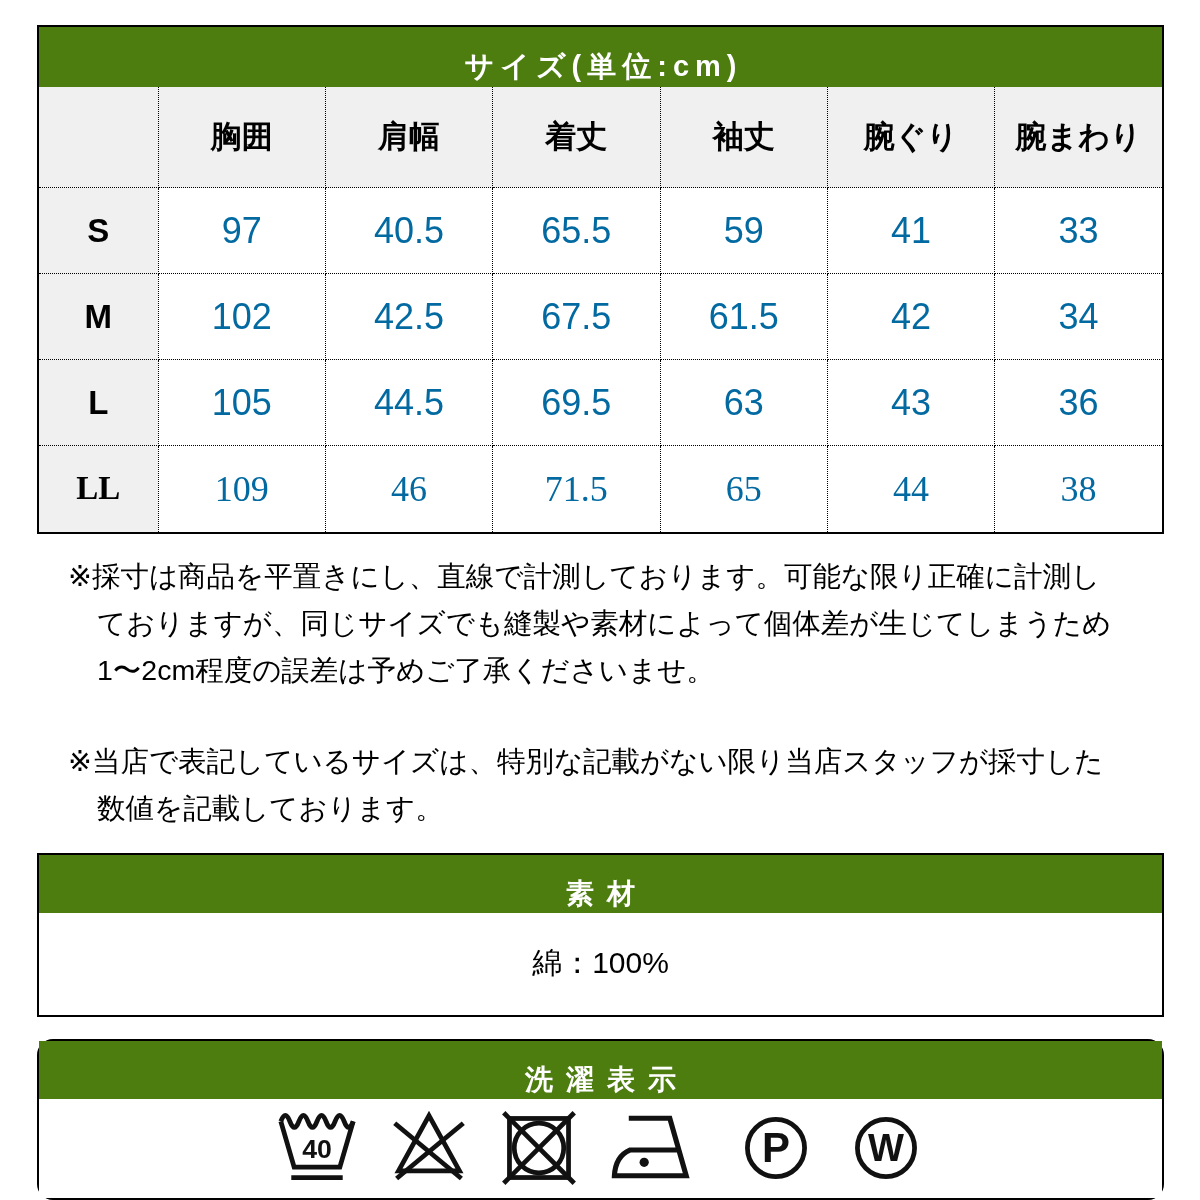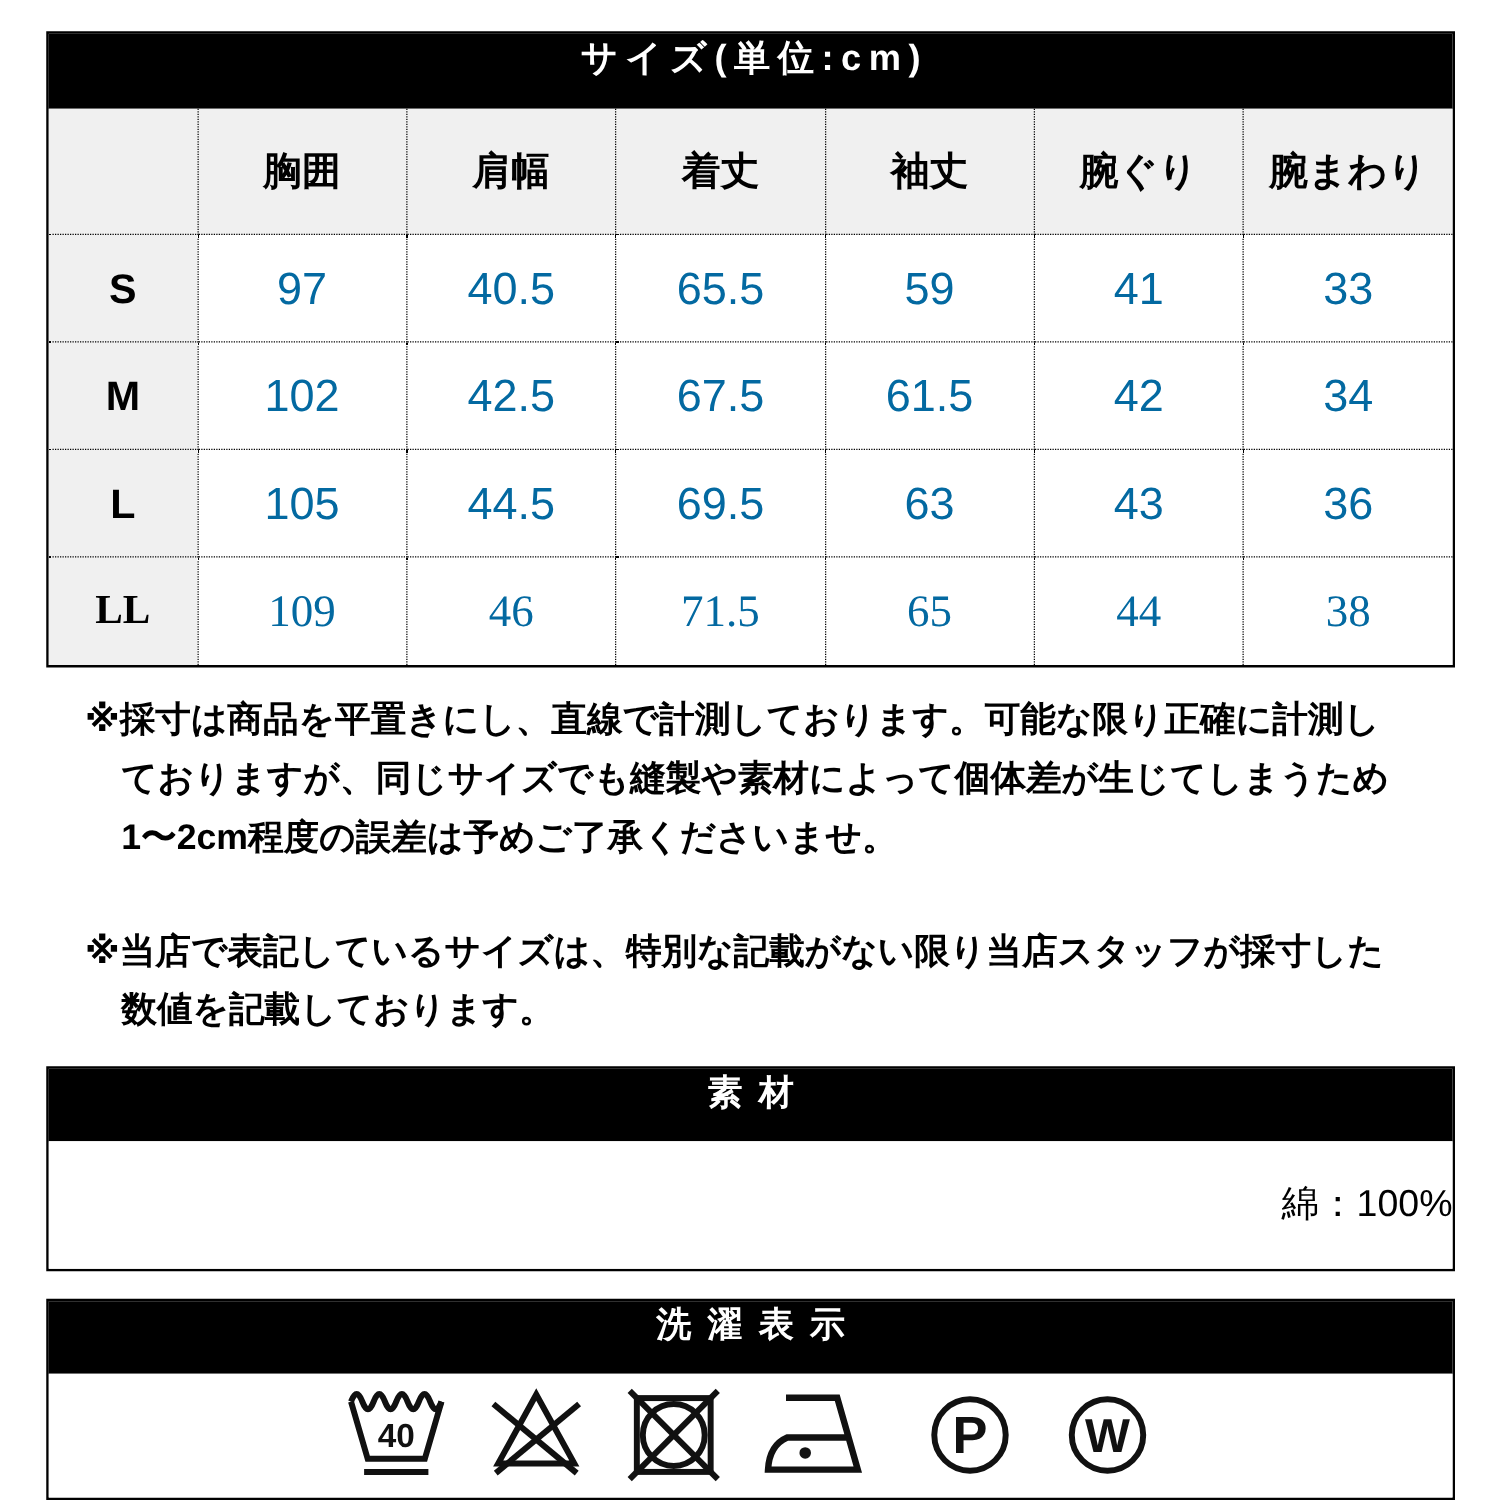--- a/index.html
+++ b/index.html
@@ -6,54 +6,54 @@
   body{
     width:1200px;height:1200px;overflow:hidden;
     font-family:"Liberation Sans","DejaVu Sans",sans-serif;
     color:#000;
   }
   .page{padding:25px 36px 0 37px;}
 
   
   .panel{border:2px solid #000;}
   .panel-bar{
-    background:#000000;color:#fff;
-    height:60px;display:flex;align-items:flex-start;justify-content:center;
+    background:#4d7c0f;color:#fff;
+    height:60px;display:flex;align-items:flex-end;justify-content:center;
     font-weight:bold;font-size:29px;letter-spacing:6px;text-indent:6px;
   }
   .panel-bar.wide-space{letter-spacing:13px;text-indent:13px;font-size:28px;height:58px;}
 
   
   table{border-collapse:collapse;width:100%;table-layout:fixed;}
   th,td{border:1px dotted #000;text-align:center;vertical-align:middle;padding:0;}
   tr > :first-child{border-left:0;}
   tr > :last-child{border-right:0;}
   thead tr > *{border-top:0;}
   tbody tr:last-child > *{border-bottom:0;font-family:Liberation Serif, serif;}
   col.label-col{width:10.6%;}
   thead th{background:#f0f0f0;font-size:31px;font-weight:bold;height:100px;}
   tbody th{background:#f0f0f0;font-size:33px;font-weight:bold;}
   tbody td{background:#fff;font-size:36px;font-weight:400;color:#0369a1;}
   tbody tr{height:86px;}
 
   
   .note{margin:19px 0 0 31px;font-size:28.5px;line-height:47px;color:#000;}
-  .note .line{white-space:nowrap;font-weight:bold;}
+  .note .line{white-space:nowrap;}
   .note .line.cont{margin-left:29px;}
   .note.second{margin-top:44px;}
 
   
   .panel.material{margin-top:21px;}
   .panel.material .panel-body{
-    height:102px;display:flex;align-items:center;justify-content:flex-end;
+    height:102px;display:flex;align-items:center;justify-content:center;
     background:#fff;font-size:30px;
   }
 
   
-  .panel.laundry{margin-top:22px;}
+  .panel.laundry{margin-top:22px;border-radius:16px;}
   .panel.laundry .panel-body{
     height:99px;display:flex;align-items:center;justify-content:center;
     gap:30px;background:#fff;
   }
   .care-icon{display:block;}
   .care-icon path,.care-icon line,.care-icon rect,.care-icon circle.o{
     fill:none;stroke:#111;stroke-width:5;
   }
   .care-icon text{fill:#111;stroke:none;font-family:"Liberation Sans","DejaVu Sans",sans-serif;}
 </style>

